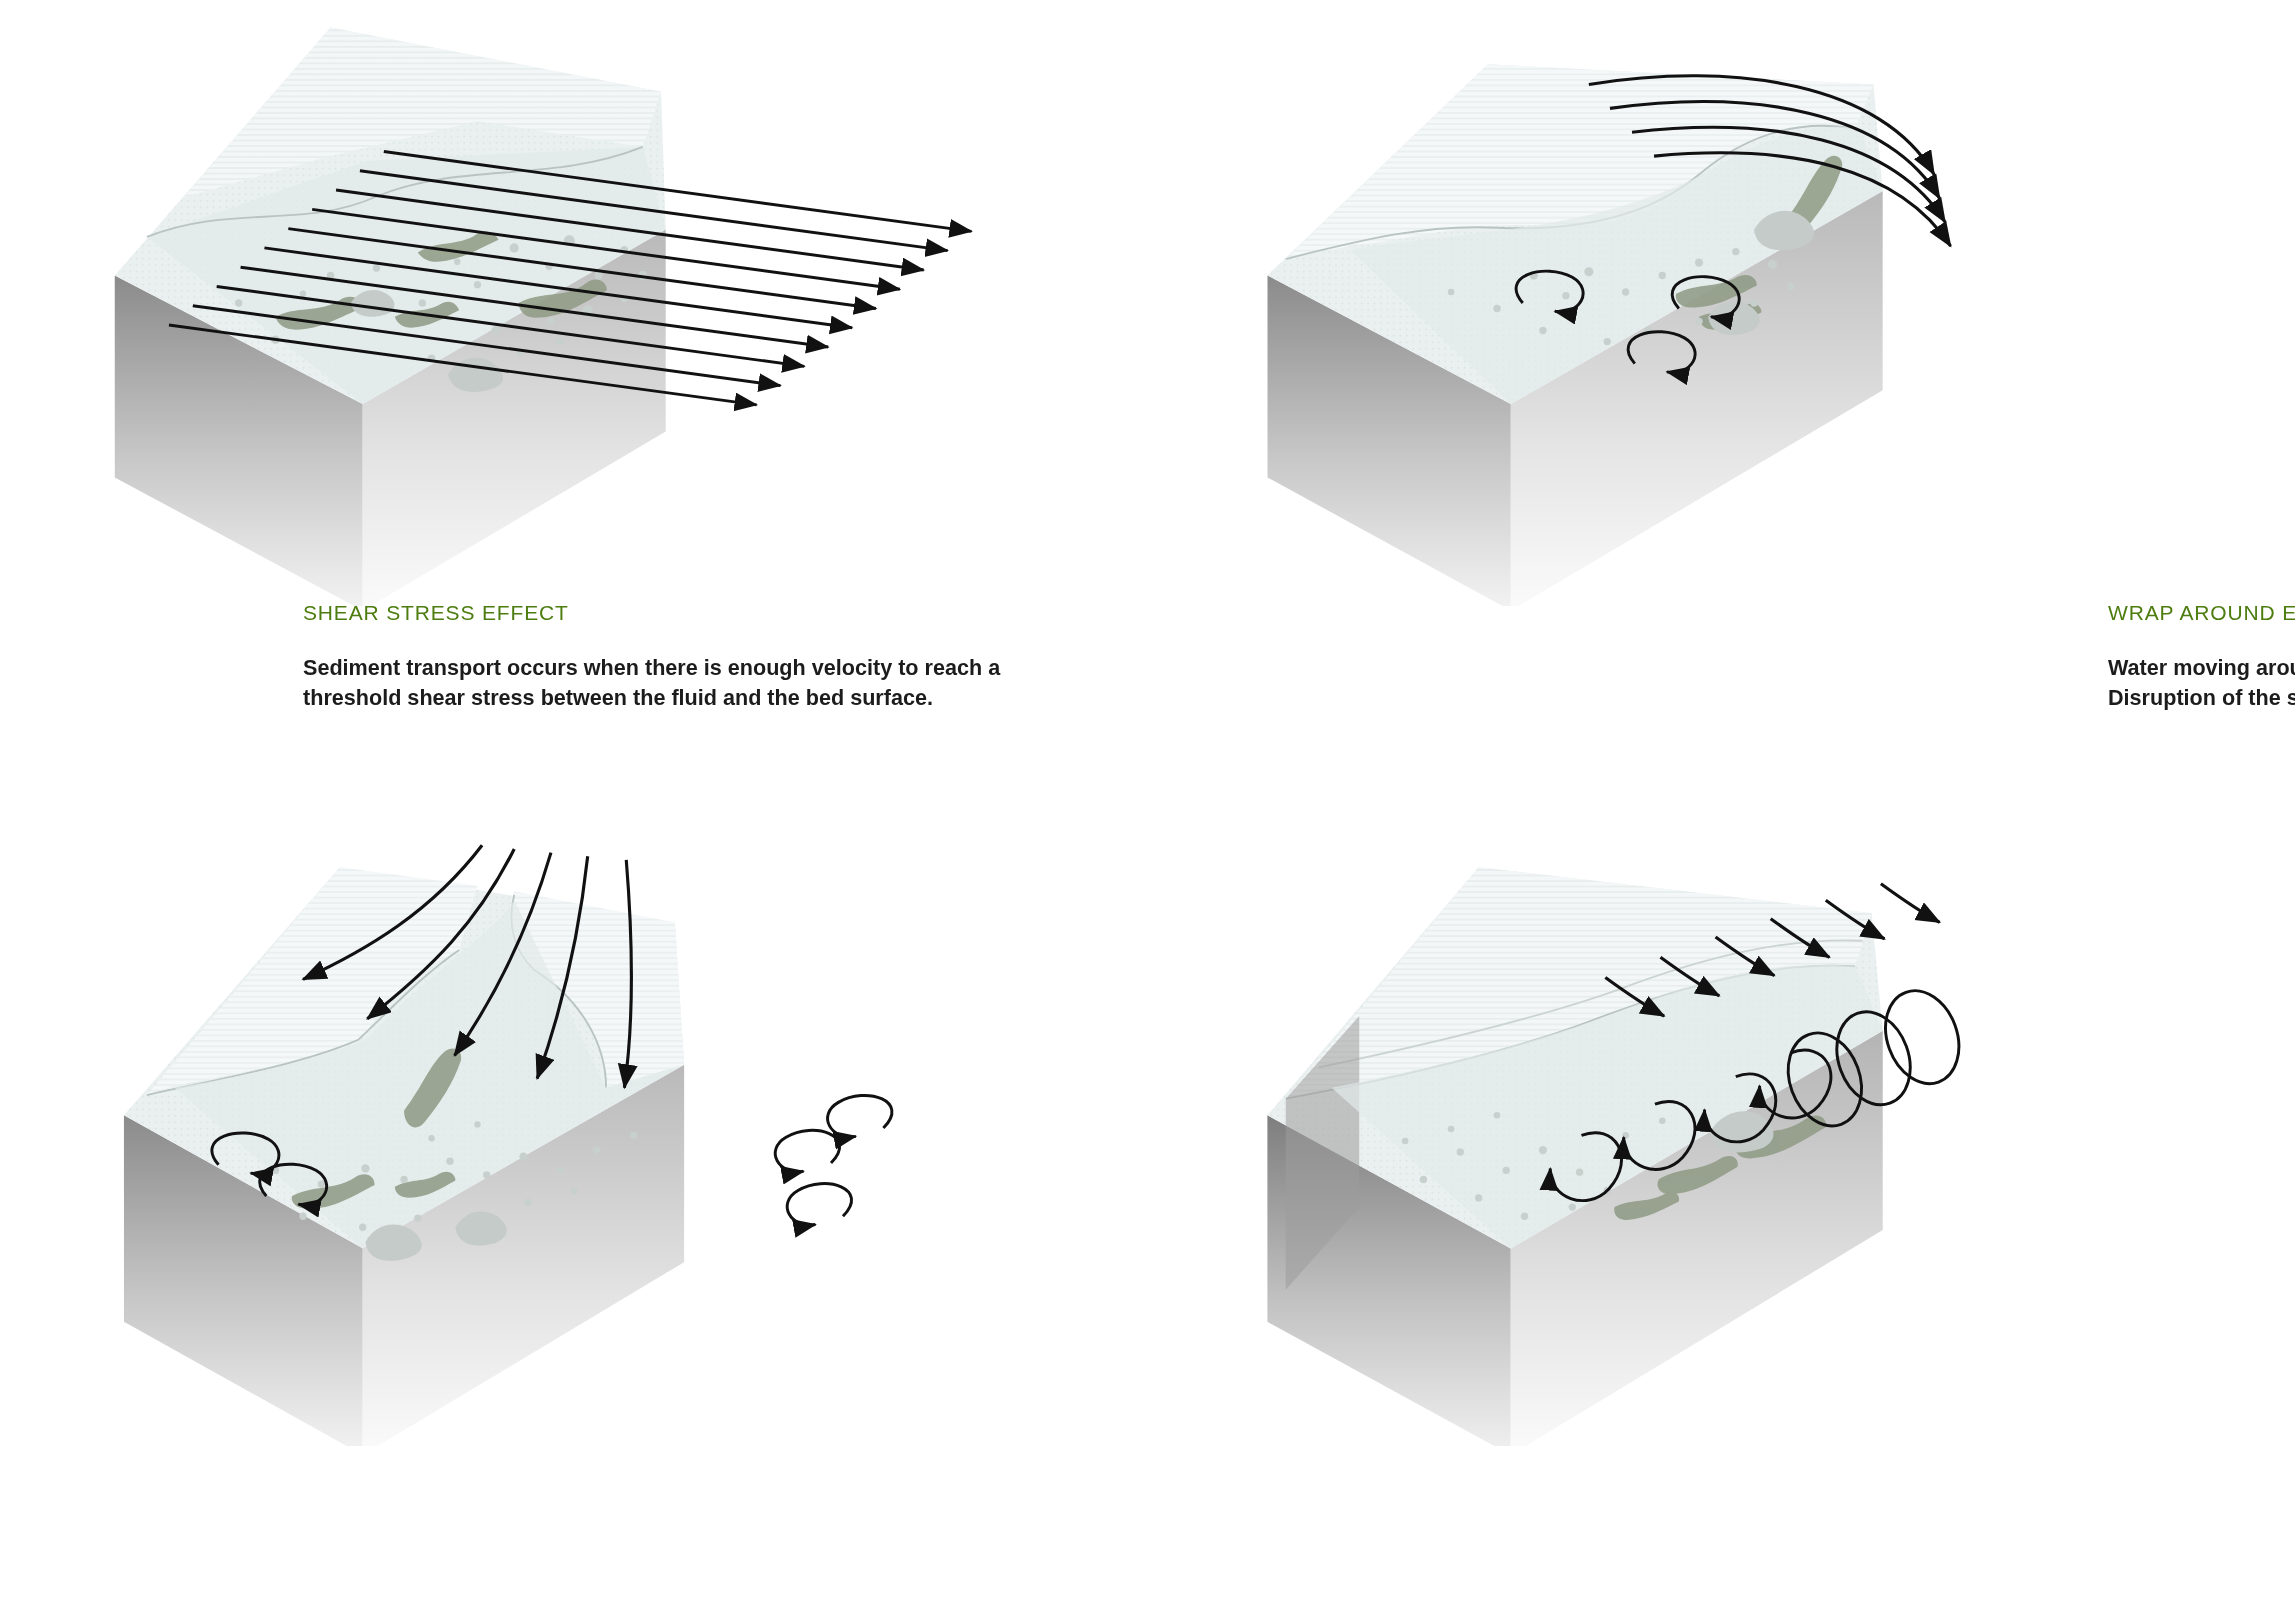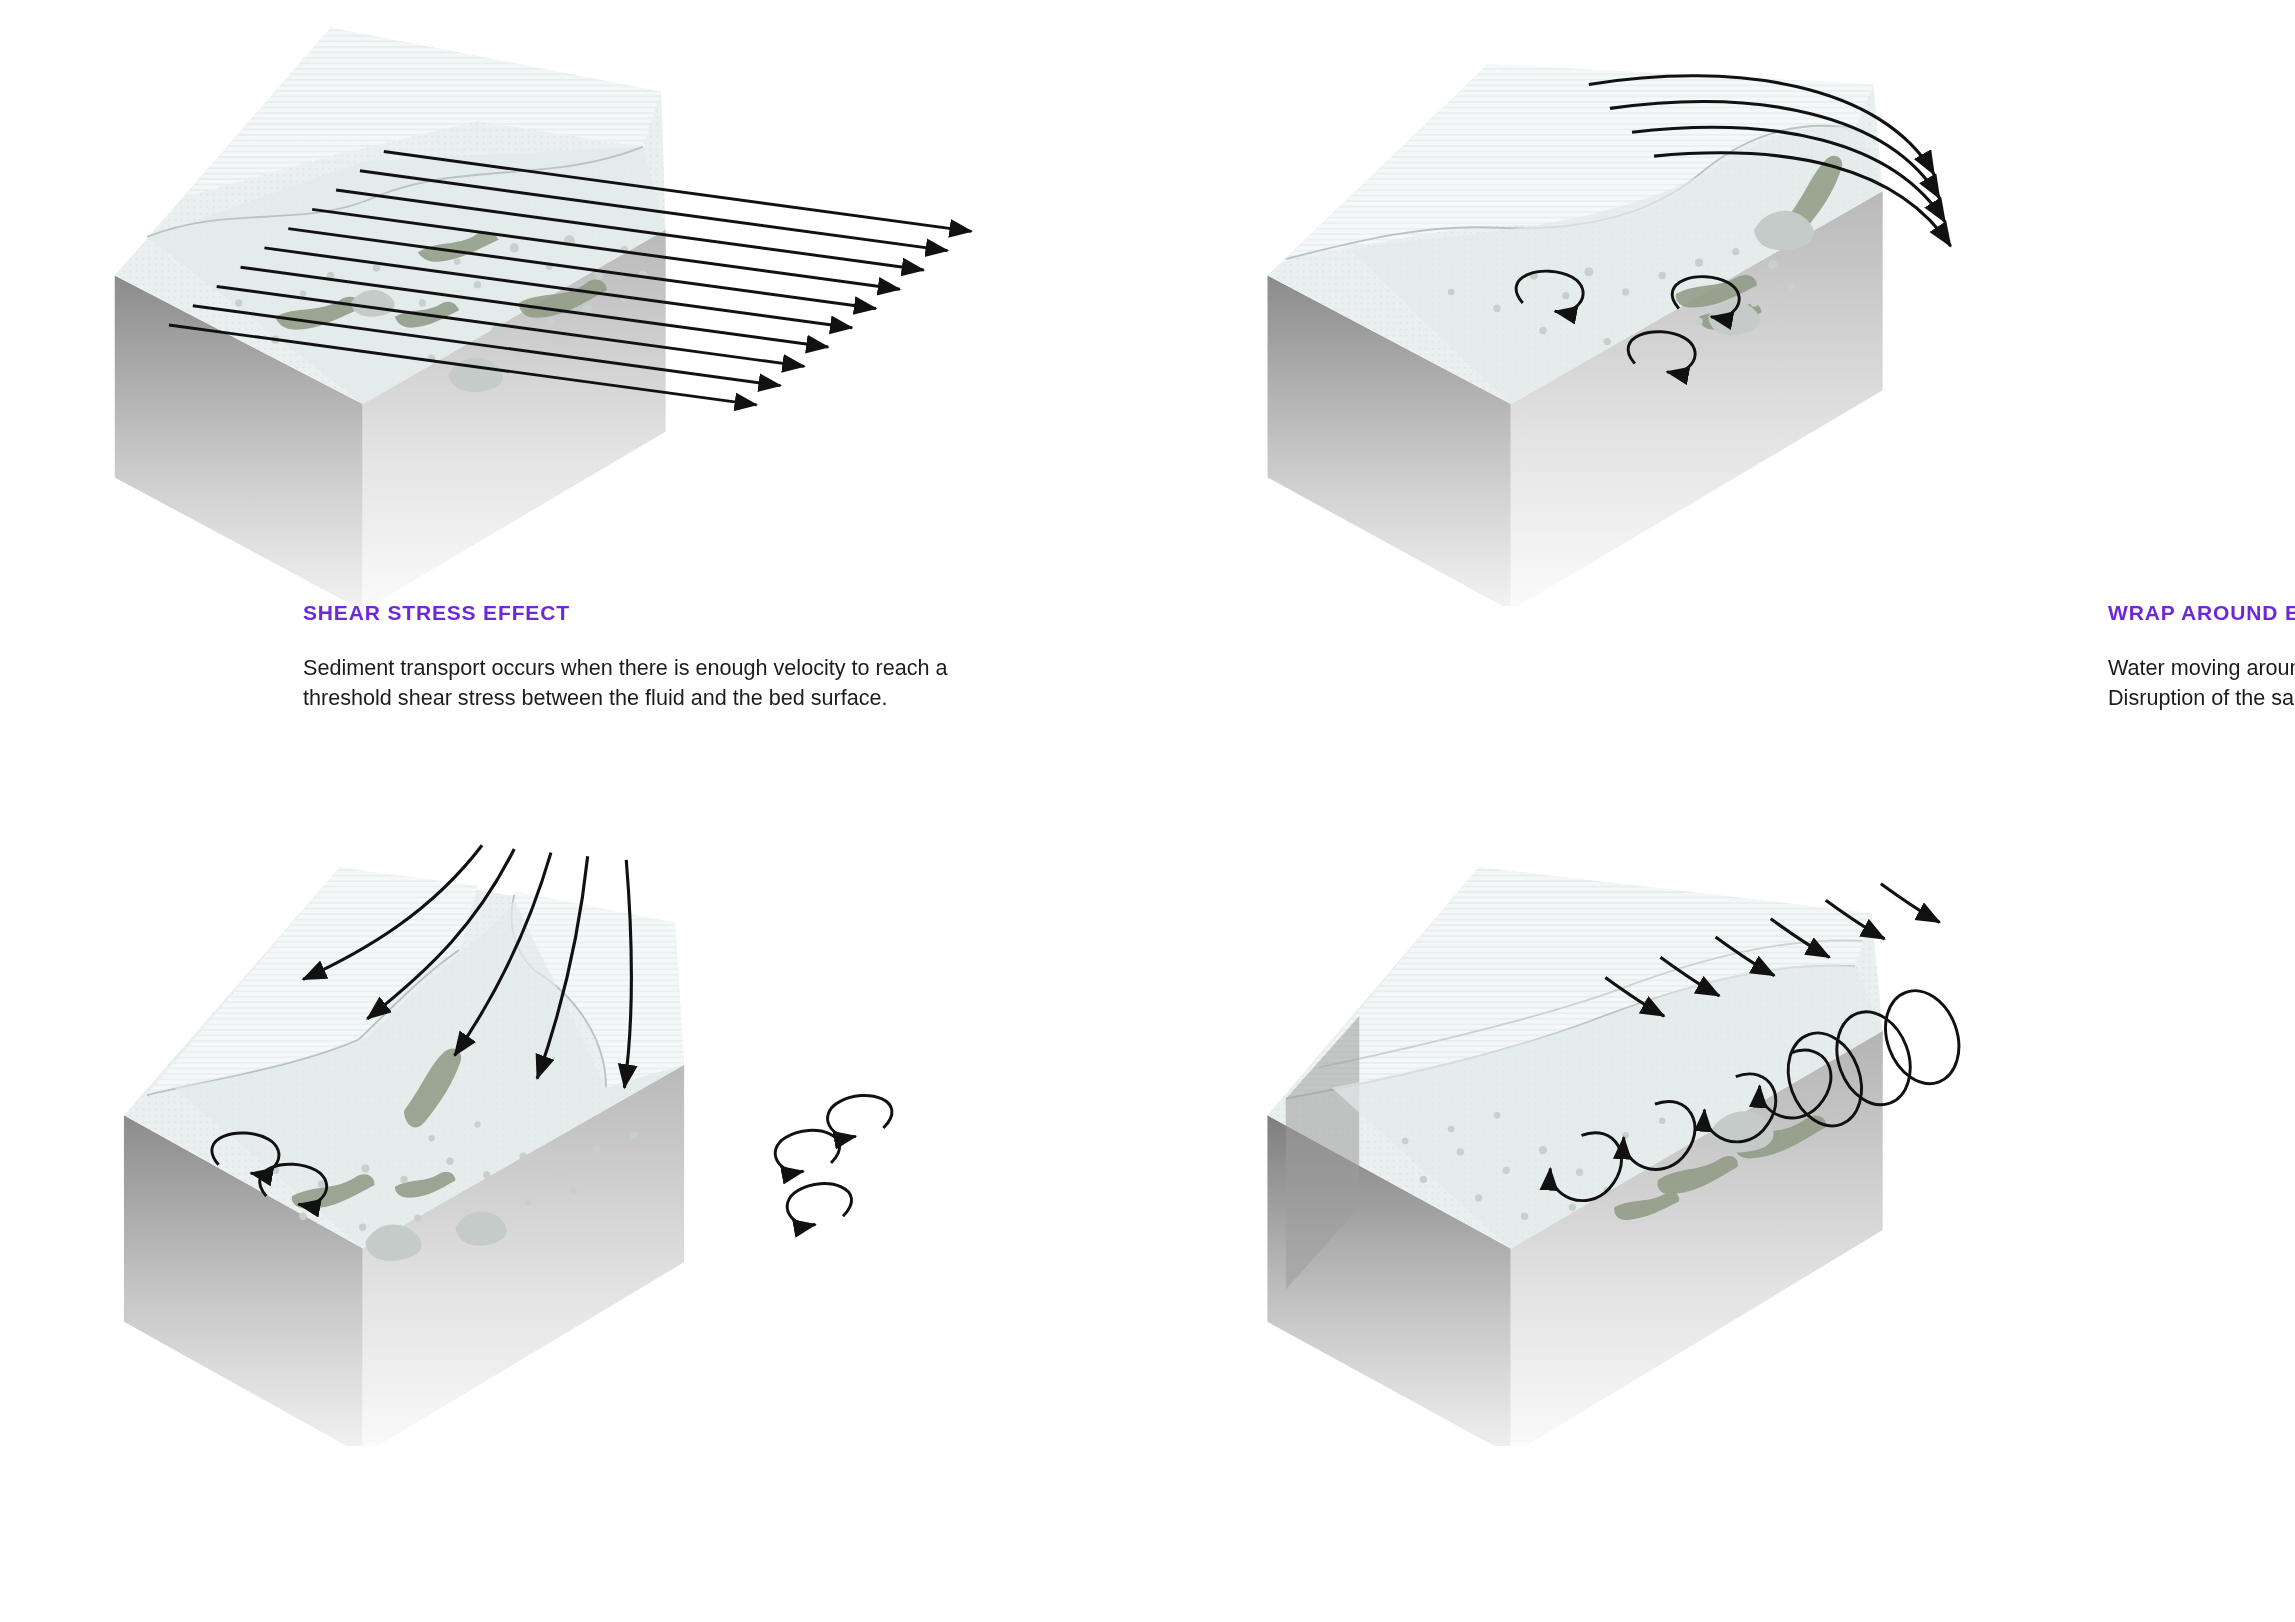--- a/index.html
+++ b/index.html
@@ -44,30 +44,31 @@
     top: 0;
   }
   .caption {
     position: absolute;
     left: 303px;
     width: 753px;
   }
   .caption-title {
     font-size: 21px;
     letter-spacing: 0.04em;
-    color: #6d28d9;
+    color: #4d7c0f;
     margin: 0 0 27.5px 0;
-    font-weight: 700;
+    font-weight: 400;
   }
   .caption-body {
     font-size: 21.6px;
     line-height: 1.42;
     color: #1c1c1c;
     margin: 0;
     white-space: pre-line;
+    font-weight: bold;
   }
 
   
   #panel-1 .caption { top: 601px; }
   #panel-2 .caption { top: 601px; left: 960px; }
 
   #panel-2 .figure, #panel-4 .figure { left: 0px; }
 
   svg { display: block; }
 </style>

